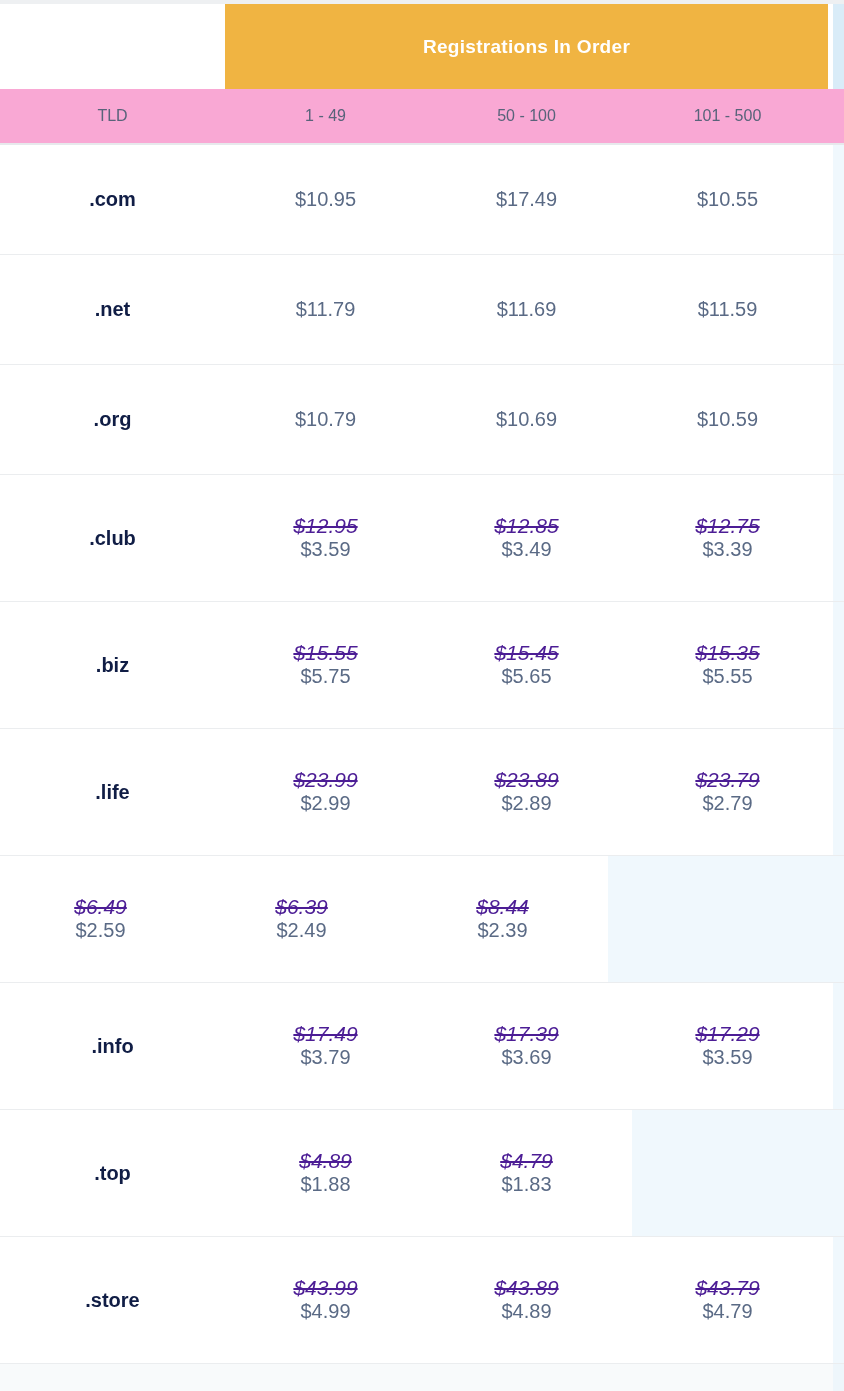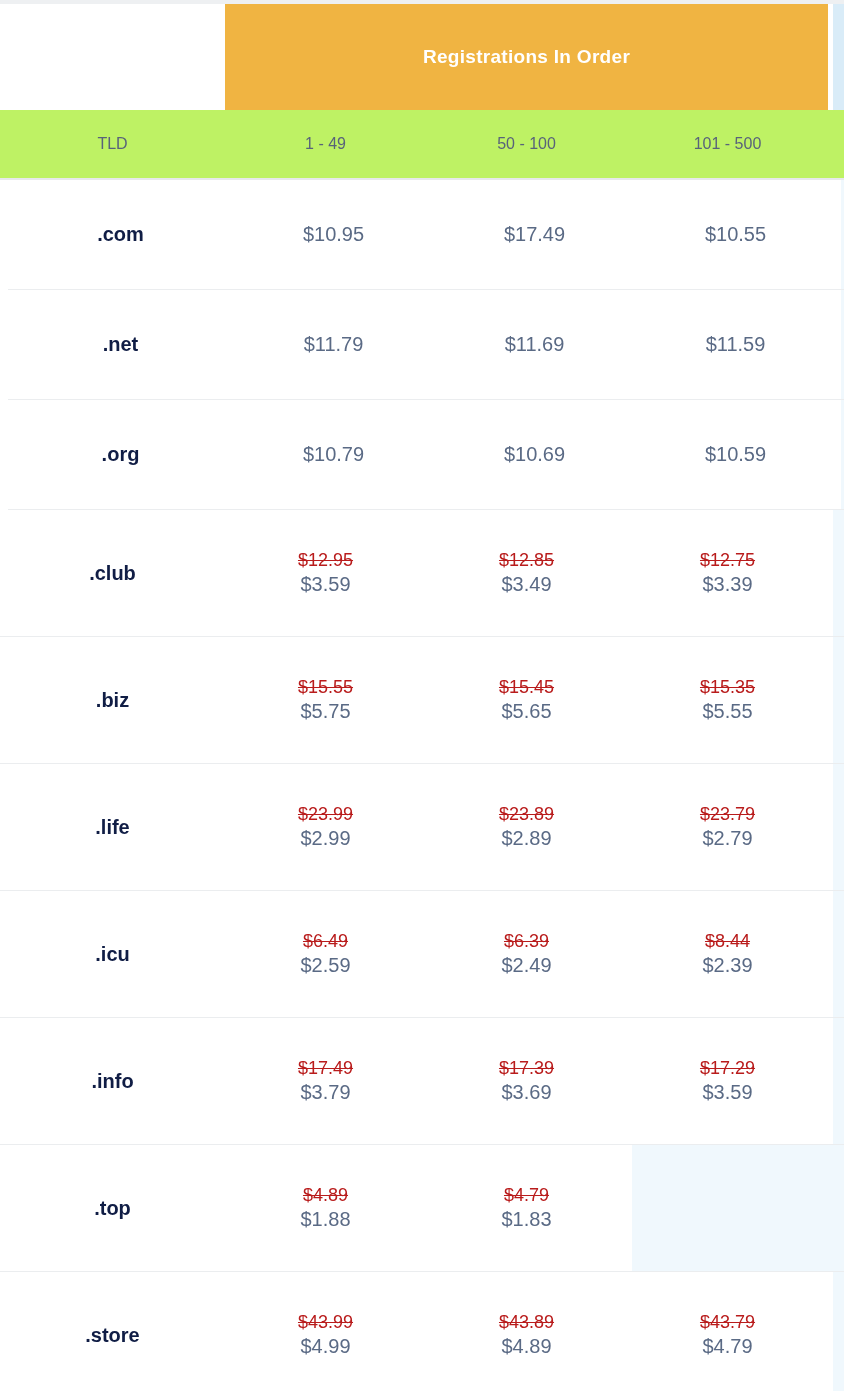--- a/index.html
+++ b/index.html
@@ -16,21 +16,21 @@
     display: flex;
     flex-direction: column;
   }
   .top-edge {
     height: 4px;
     background: #eef0f2;
     flex: 0 0 auto;
   }
   
   .section-header-row {
-    height: 106px;
+    height: 85px;
     display: flex;
     flex: 0 0 auto;
   }
   .section-header-row .corner-spacer { width: 225px; background: #ffffff; }
   .section-header-row .reg-header {
     width: 603px;
     background: #f0b442;
     display: flex;
     align-items: center;
     justify-content: center;
@@ -41,22 +41,22 @@
     font-weight: 700;
     letter-spacing: 0.3px;
   }
   .section-header-row .header-gap { width: 5px; background: #ffffff; }
   .section-header-row .next-section-header {
     flex: 1;
     background: #d9ecf8;
   }
   
   .col-header-row {
-    height: 70px;
-    background: #bef264;
+    height: 56px;
+    background: #f9a8d4;
     border-bottom: 2px solid #e7e9ec;
     display: flex;
     align-items: center;
     flex: 0 0 auto;
   }
   .col-header-row .cell {
     color: #58637a;
     font-size: 16px;
     text-align: center;
   }
@@ -64,41 +64,42 @@
   .col-tier { width: 201px; }
   .col-rest { flex: 1; }
   
   .row {
     display: flex;
     align-items: center;
     background: #ffffff;
     border-bottom: 1px solid #ebedef;
     flex: 0 0 auto;
   }
-  .row.r-simple { height: 110px; margin-left: 8px; }
+  .row.r-simple { height: 110px; }
   .row.r-promo  { height: 127px; }
   .row .cell { text-align: center; }
   .cell.tld {
     width: 225px;
     color: #101d45;
     font-size: 20px;
     font-weight: 700;
   }
   .cell.price {
     width: 201px;
     display: flex;
     flex-direction: column;
     align-items: center;
     justify-content: center;
   }
   .cell.price .old {
-    color: #b91c1c;
-    font-size: 18px;
+    color: #4c1d95;
+    font-size: 21px;
     line-height: 23px;
     text-decoration: line-through;
+    font-style: italic;
   }
   .cell.price .old:empty { display: none; }
   .cell.price .cur {
     color: #5a6a85;
     font-size: 20px;
     line-height: 25px;
   }
   .row .gap { width: 5px; align-self: stretch; background: #ffffff; }
   .row .strip {
     flex: 1;
@@ -240,21 +241,20 @@
     </div>
     <div class="cell price">
       <span class="old">$23.79</span>
       <span class="cur">$2.79</span>
     </div>
     <div class="gap"></div>
     <div class="strip"></div>
   </div>
 
   <div class="row r-promo">
-    <div class="cell tld">.icu</div>
     <div class="cell price">
       <span class="old">$6.49</span>
       <span class="cur">$2.59</span>
     </div>
     <div class="cell price">
       <span class="old">$6.39</span>
       <span class="cur">$2.49</span>
     </div>
     <div class="cell price">
       <span class="old">$8.44</span>

